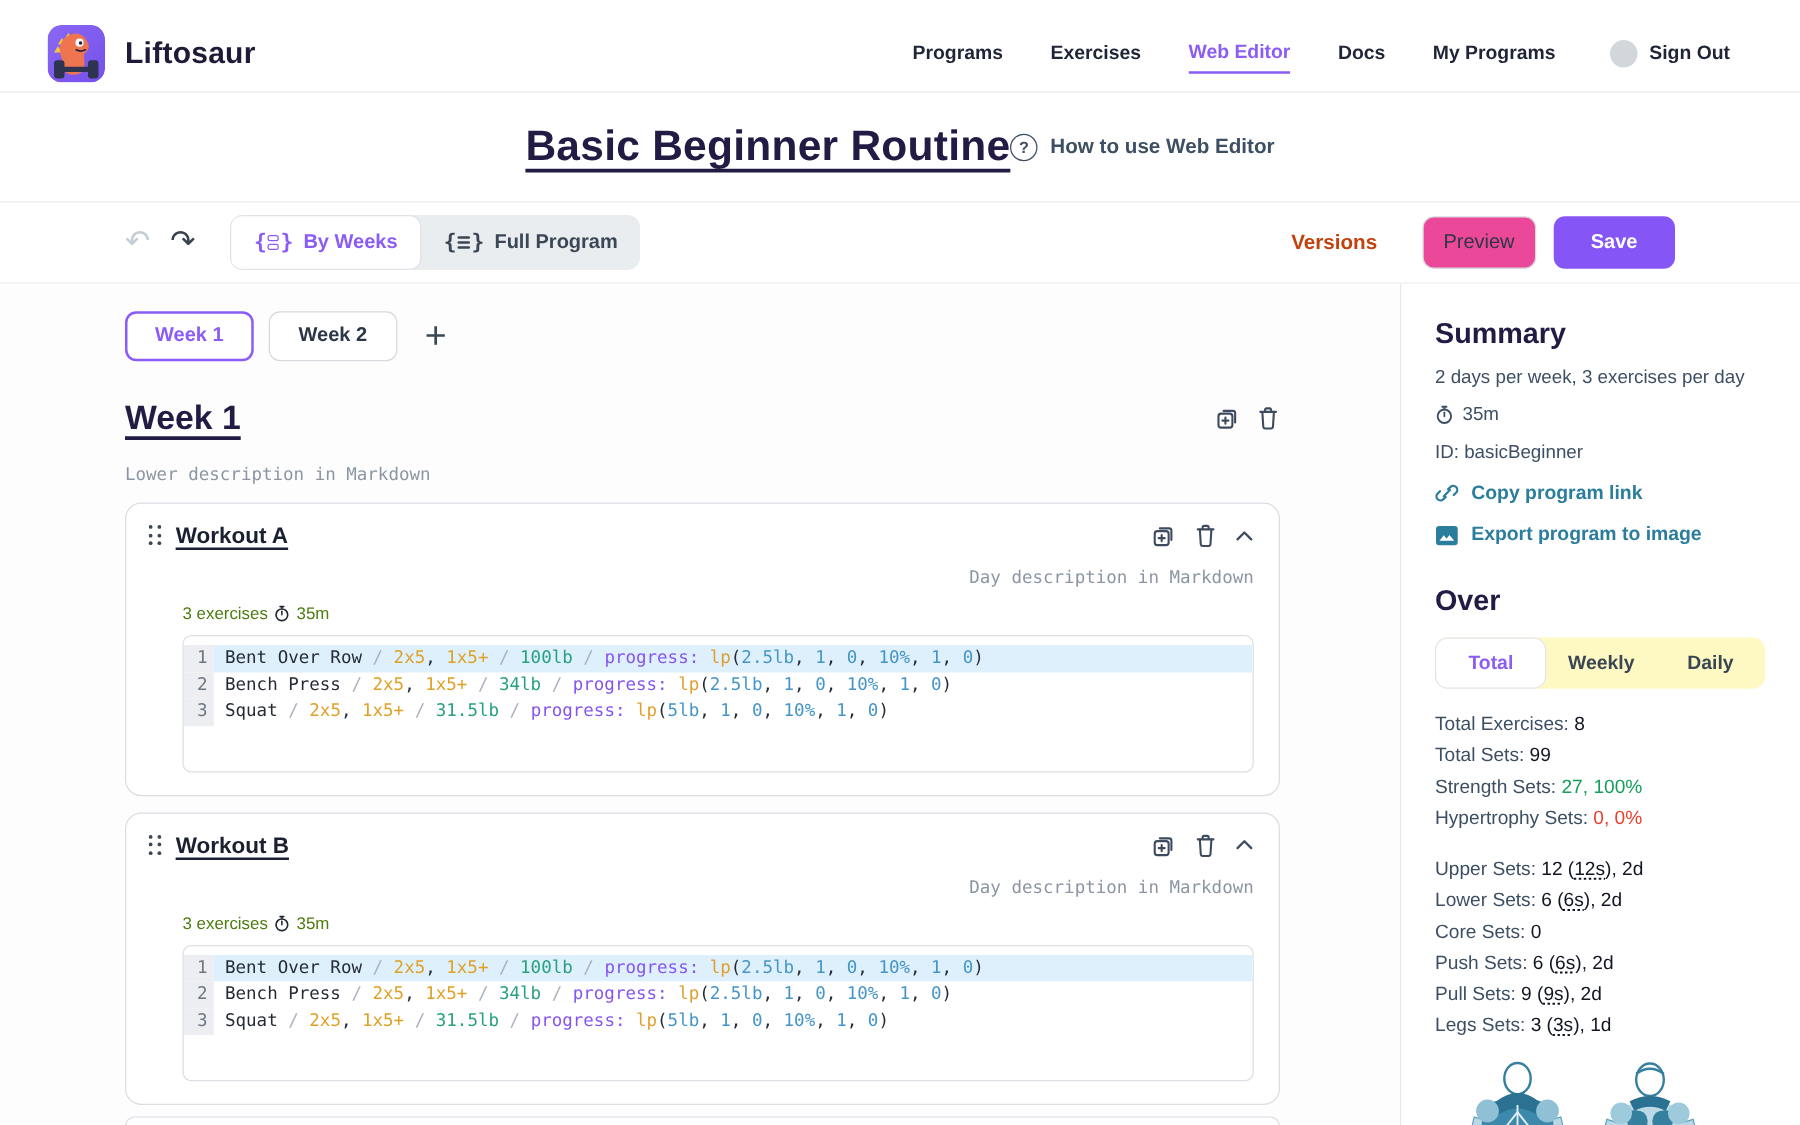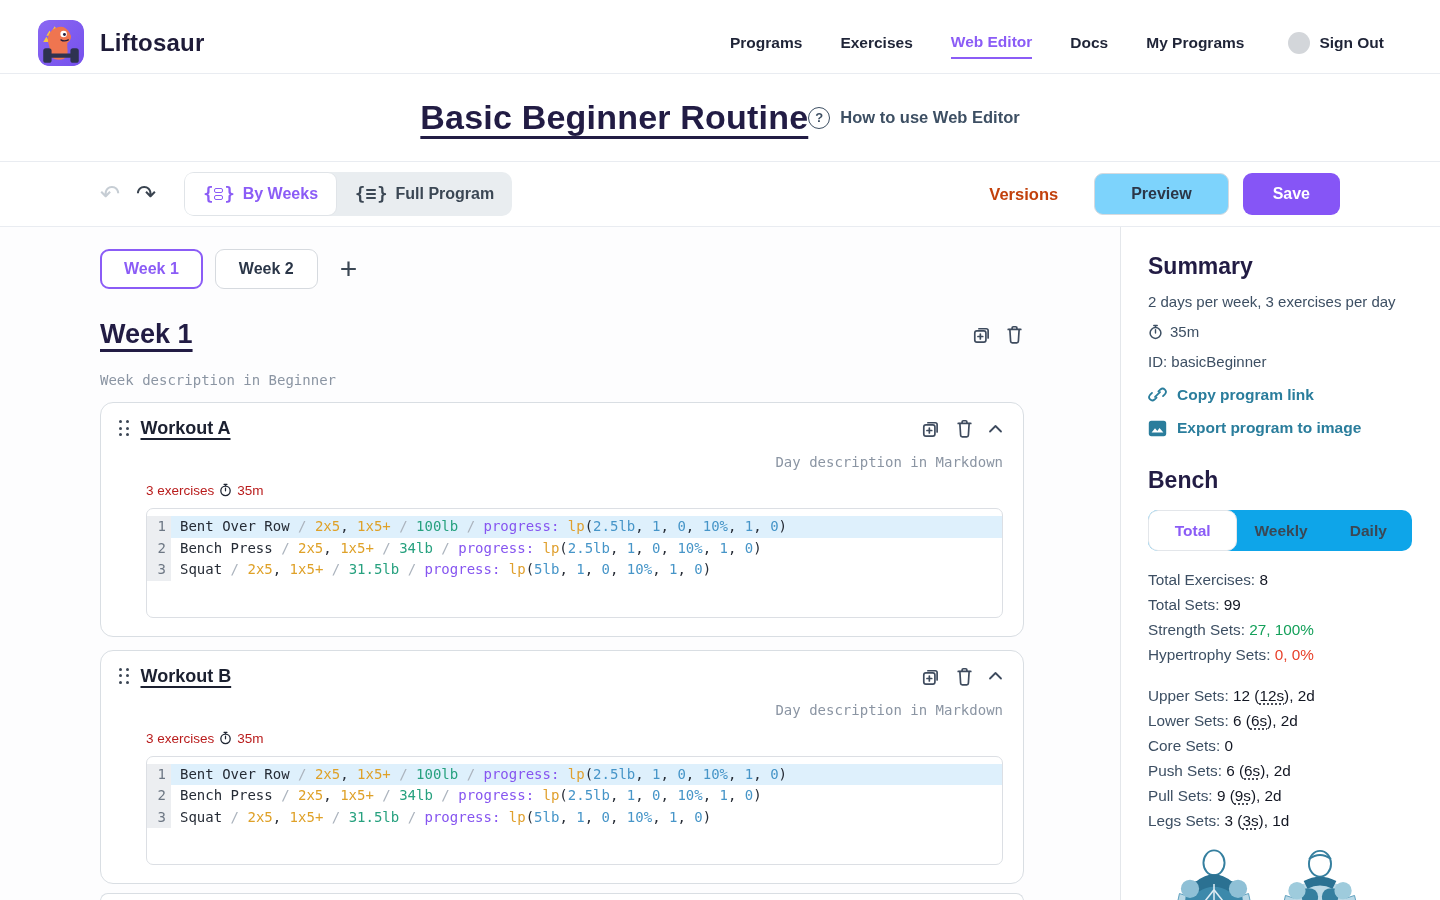--- a/index.html
+++ b/index.html
@@ -31,21 +31,21 @@
   .seg { display:flex; background:#e9edf0; border-radius:10px; padding:0; overflow:hidden; }
   .seg-btn { display:flex; align-items:center; gap:8px; padding:11px 18px; font-size:16px; font-weight:700; color:#3b4754; cursor:pointer; border-radius:9px; }
   .seg-btn.active { background:#fff; border:1px solid #e0e4e8; color:#8b5cf6; }
   .brace { font-family:"DejaVu Sans Mono", monospace; font-size:17px; font-weight:700; }
   .mini-stack { display:inline-flex; flex-direction:column; gap:2px; }
   .mini-stack i { width:9px; height:5px; border:1.6px solid #8b5cf6; border-radius:2px; display:block; }
   .mini-lines { display:inline-flex; flex-direction:column; gap:2.5px; }
   .mini-lines i { width:10px; height:1.8px; background:#3b4754; display:block; border-radius:1px; }
   .toolbar-spacer { flex:1; }
   .versions { color:#c2410c; font-weight:700; font-size:16.5px; margin-right:36px; cursor:pointer; }
-  .btn-preview { background:#7dd3fc; border:1px solid #d6dadf; border-radius:9px; padding:11px 36px; font-size:16px; font-weight:700; color:#2b3648; cursor:pointer; margin-right:14px; font-family:inherit; }
+  .btn-preview { background:#ec4899; border:1px solid #d6dadf; border-radius:9px; padding:11px 16px; font-size:16px; font-weight:400; color:#2b3648; cursor:pointer; margin-right:14px; font-family:inherit; }
   .btn-save { background:#8655f6; border:none; border-radius:9px; padding:12px 30px; font-size:16px; font-weight:700; color:#fff; cursor:pointer; font-family:inherit; }
 
   
   .content { flex:1; display:flex; min-height:0; }
   .main { width:1121px; border-right:1px solid #e4e7eb; padding:22px 96px 0 100px; overflow:hidden; background:#fdfdfe; }
   .sidebar { flex:1; padding:26px 28px 0 27px; overflow:hidden; background:#fff; }
 
   
   .week-tabs { display:flex; align-items:center; gap:12px; }
   .week-tab { border:1px solid #d6dadf; background:#fff; border-radius:9px; padding:10px 23px; font-size:16px; font-weight:700; color:#2b3648; cursor:pointer; font-family:inherit; }
@@ -61,41 +61,41 @@
 
   
   .card { background:#fff; border:1px solid #d9dee3; border-radius:13px; margin-top:14px; padding:15px 20px 18px 14px; }
   .card + .card { margin-top:13px; }
   .card-head { display:flex; align-items:center; }
   .drag { display:grid; grid-template-columns:repeat(2, 4px); grid-auto-rows:4px; gap:2.5px; margin:0 11px 0 4px; cursor:grab; }
   .drag i { width:3.2px; height:3.2px; border-radius:50%; background:#3c4654; display:block; }
   .card-title { font-size:18px; font-weight:800; color:#1b2030; text-decoration:underline; text-decoration-thickness:2px; text-underline-offset:4px; cursor:pointer; }
   .card-head .icons { margin-left:auto; display:flex; gap:14px; align-items:center; }
   .card-desc { margin:15px 0 0 31px; font-family:"DejaVu Sans Mono", monospace; font-size:14px; color:#8b95a3;text-align:right; }
-  .card-meta { margin:13px 0 0 31px; font-size:13.5px; color:#b91c1c; display:flex; align-items:flex-start; gap:5px; }
+  .card-meta { margin:13px 0 0 31px; font-size:13.5px; color:#4d7c0f; display:flex; align-items:flex-end; gap:5px; }
 
   
   .editor { margin:10px 0 0 31px; border:1px solid #dcdfe4; border-radius:7px; background:#fff; overflow:hidden; padding:7px 0 36px 0; cursor:text; }
   .cl { display:flex; font-family:"DejaVu Sans Mono", monospace; font-size:14px; line-height:21.5px; }
   .ln { width:24px; flex:0 0 auto; background:#eceef1; color:#6d7784; text-align:right; padding-right:5px; }
   .lc { flex:1; padding-left:9px; white-space:pre; }
   .cl.hl .lc { background:#def0fc; }
   .tk-ex { color:#252b35; } .tk-sl { color:#abb3bd; } .tk-st { color:#dfa128; }
   .tk-pn { color:#252b35; } .tk-wt { color:#27a17f; } .tk-kw { color:#8655f0; }
   .tk-fn { color:#e0a02e; } .tk-nm { color:#4695c8; }
 
   .card-stub { height:8px; border:1px solid #d9dee3; border-bottom:none; border-radius:13px 13px 0 0; margin-top:9px; background:#fff; }
 
   
   .sb-h { font-size:23px; font-weight:800; color:#221c44; }
   .sb-line { margin-top:13px; font-size:15px; color:#3d4f63; }
   .sb-dur { display:flex; align-items:center; gap:7px; }
   .sb-link { display:flex; align-items:flex-end; gap:10px; color:#2a7d9c; font-weight:700; font-size:15.5px; margin-top:15px; cursor:pointer; }
   .stats-h { margin-top:30px; }
-  .sb-seg { margin-top:16px; display:flex; background:#0ea5e9; border-radius:10px; height:41px; align-items:stretch;justify-content:flex-end; }
+  .sb-seg { margin-top:16px; display:flex; background:#fef9c3; border-radius:10px; height:41px; align-items:stretch;justify-content:flex-end; }
   .sb-seg-btn { flex:1; display:flex; align-items:center; justify-content:center; font-size:15.5px; font-weight:700; color:#3b4754; cursor:pointer; border-radius:10px; }
   .sb-seg-btn.active { background:#fff; border:1px solid #e3e6ea; color:#8b5cf6; }
   .stat-block { margin-top:16px; }
   .stat-row { font-size:15.3px; line-height:25px; color:#3d4f63; }
   .stat-row b { color:#121622; font-weight:400; }
   .stat-green { color:#14a05a; } .stat-red { color:#e8402a; }
   .dotted { text-decoration:underline dotted; text-underline-offset:3px; }
   .muscles { margin-top:14px; display:flex; gap:10px; padding-left:18px; height:86px; overflow:hidden; }
 
   .ic { stroke:#3e4b5e; fill:none; stroke-width:1.6; stroke-linecap:round; stroke-linejoin:round; }
@@ -208,21 +208,21 @@
           <span class="icon-btn">
             <svg width="19" height="21" viewBox="0 0 18 20">
                 <path class="ic" d="M3 5.2 h12"></path>
                 <path class="ic" d="M6.7 5 v-1.2 a1.2 1.2 0 0 1 1.2-1.2 h2.2 a1.2 1.2 0 0 1 1.2 1.2 V5"></path>
                 <path class="ic" d="M4.6 5.4 l.7 11 a1.6 1.6 0 0 0 1.6 1.5 h4.2 a1.6 1.6 0 0 0 1.6-1.5 l.7-11"></path>
               </svg>
           </span>
         </span>
       </div>
 
-      <div class="week-desc">Week description in Beginner</div>
+      <div class="week-desc">Lower description in Markdown</div>
 
       <div id="workout-list">
   <section class="card">
     <div class="card-head">
       <span class="drag">
                 <i></i>
                 <i></i>
                 <i></i>
                 <i></i>
                 <i></i>
@@ -366,21 +366,21 @@
         <span>Copy program link</span>
       </div>
       <div class="sb-link">
         <svg width="19" height="17" viewBox="0 0 19 17">
             <rect x="0.8" y="0.8" width="17.4" height="15.4" rx="2.6" fill="#2a7d9c"></rect>
             <path d="M3.6 12.6 l3.4-4.4 2.3 2.8 2.2-3 3.9 4.6 z" fill="#fff"></path>
           </svg>
         <span>Export program to image</span>
       </div>
 
-      <h2 class="sb-h stats-h">Bench</h2>
+      <h2 class="sb-h stats-h">Over</h2>
       <div class="sb-seg" id="stats-tabs">
           <span class="sb-seg-btn active">Total</span>
           <span class="sb-seg-btn">Weekly</span>
           <span class="sb-seg-btn">Daily</span>
         </div>
       <div class="stat-block" id="stats-totals">
           <div class="stat-row">Total Exercises: <span style="color: rgb(18, 22, 34);">8</span></div>
           <div class="stat-row">Total Sets: <span style="color: rgb(18, 22, 34);">99</span></div>
           <div class="stat-row">Strength Sets: <span class="stat-green">27, 100%</span></div>
           <div class="stat-row">Hypertrophy Sets: <span class="stat-red">0, 0%</span></div>

